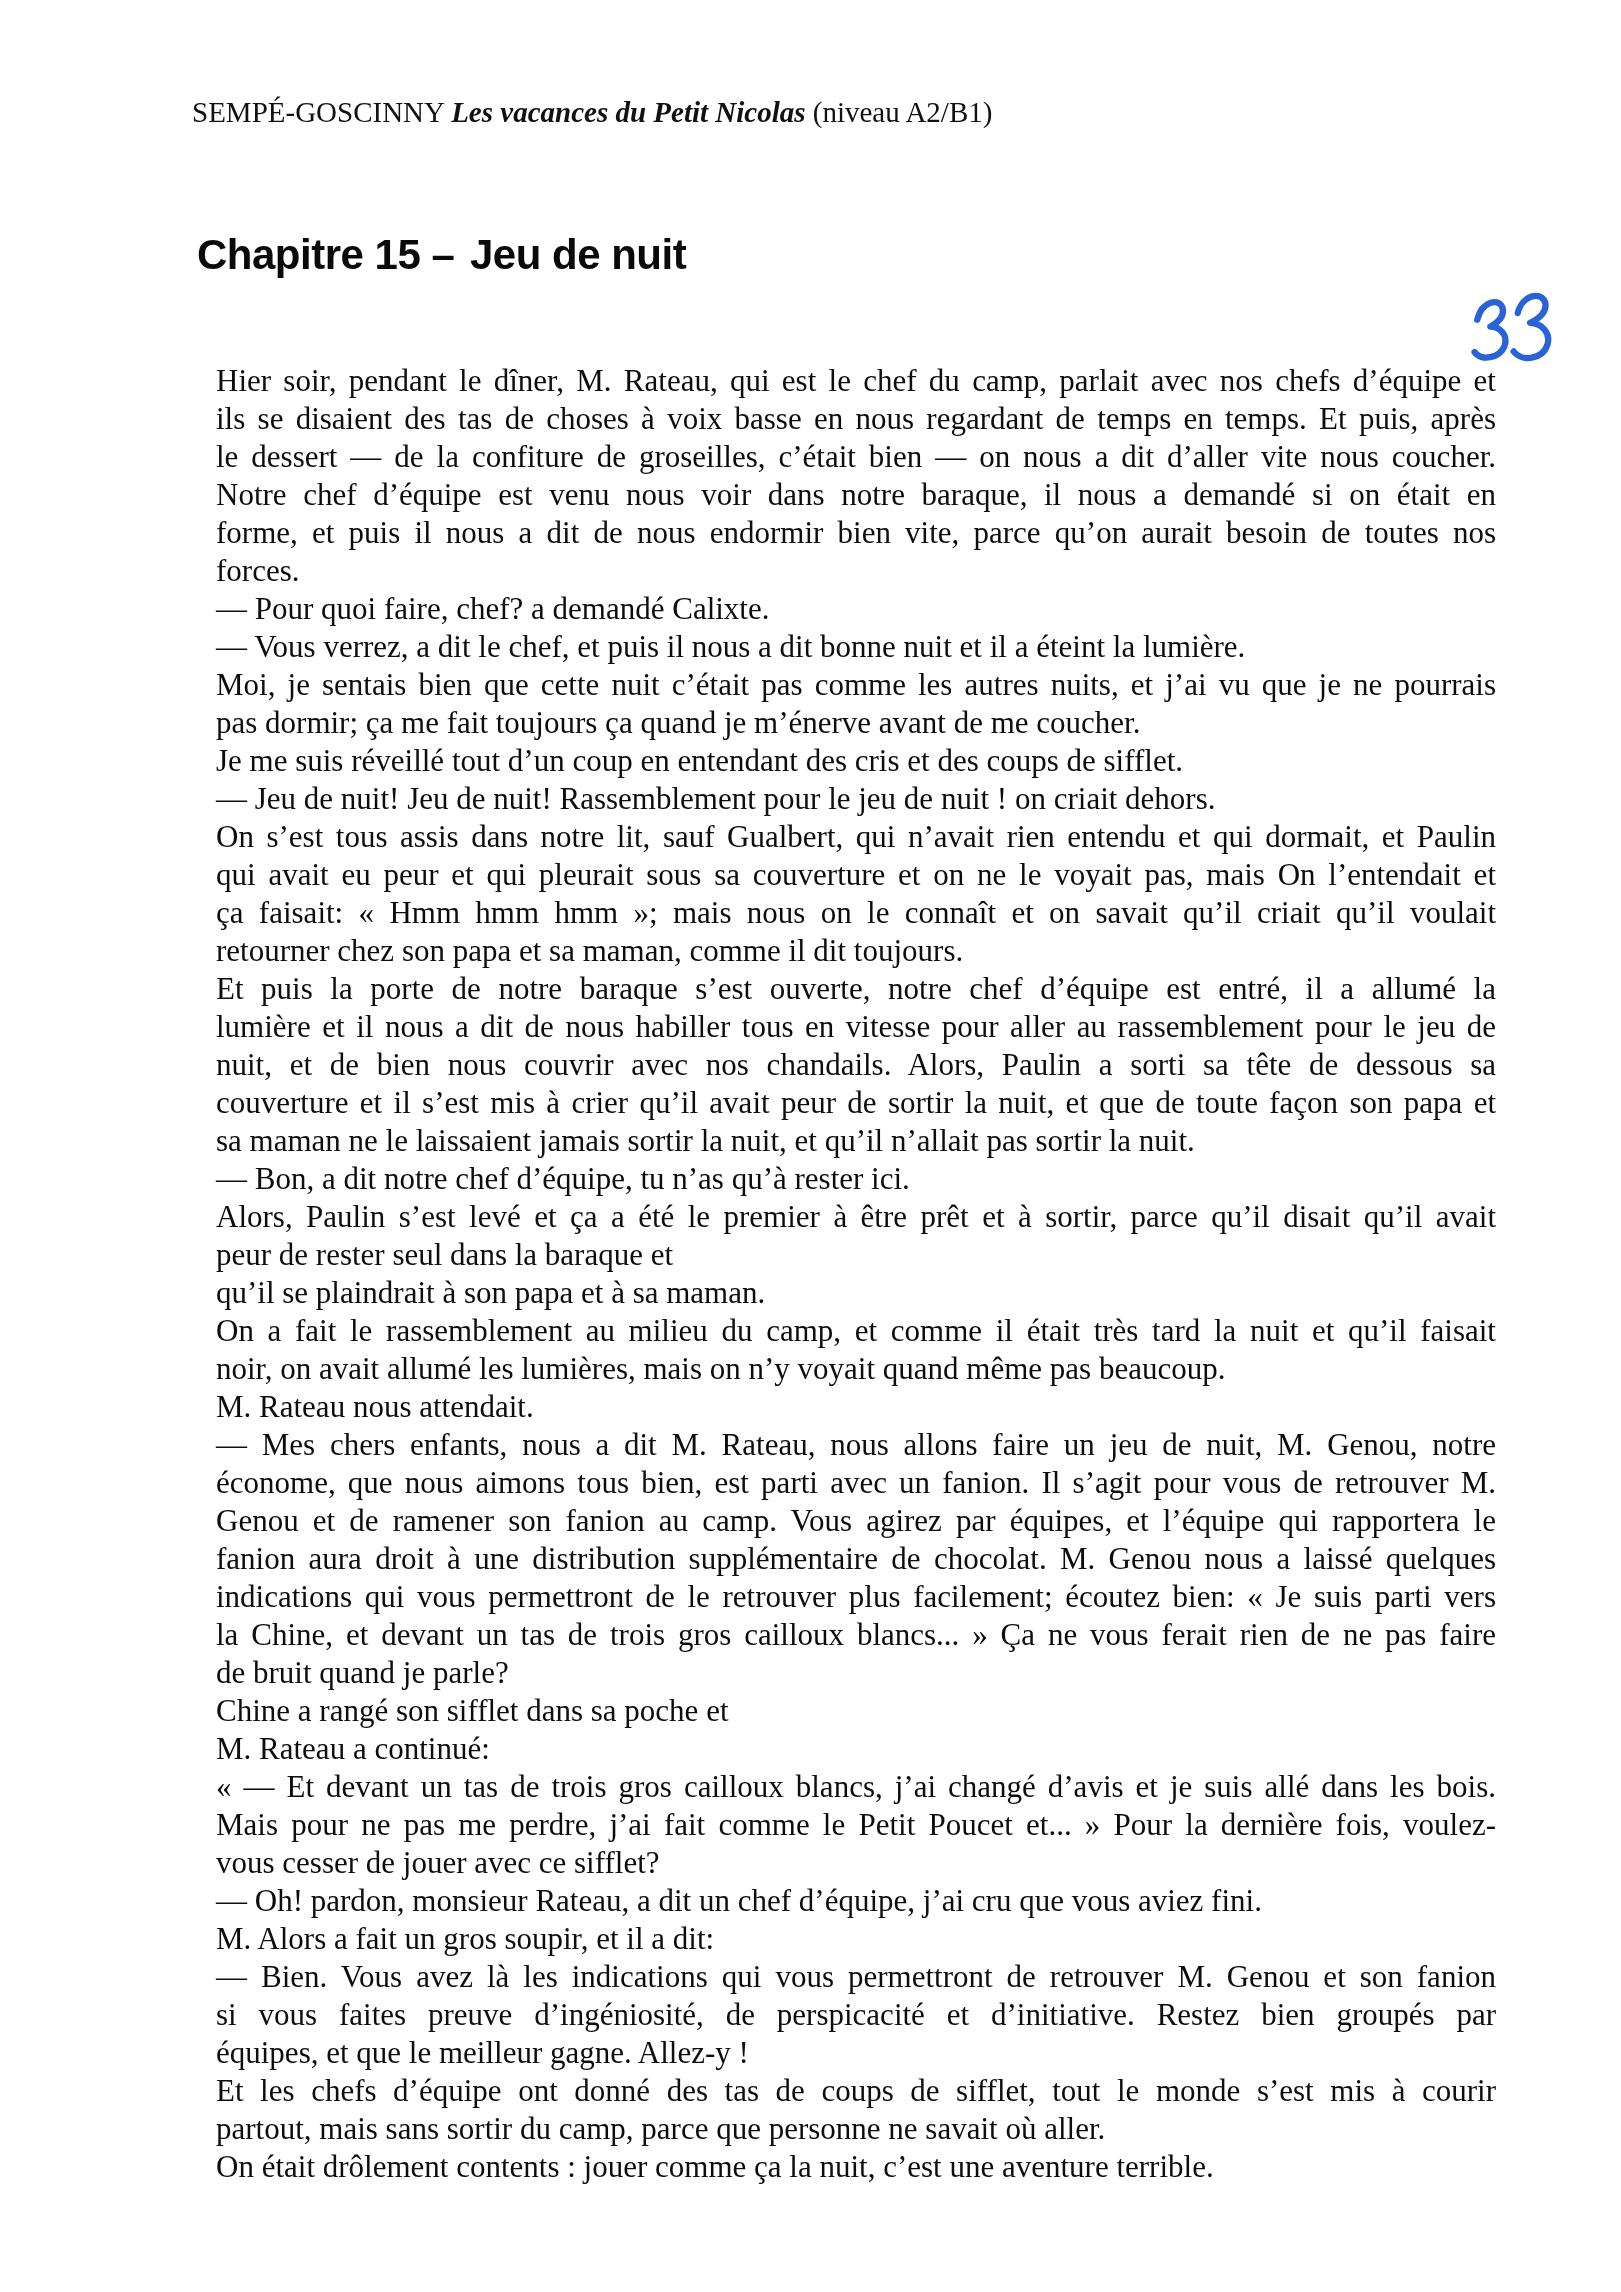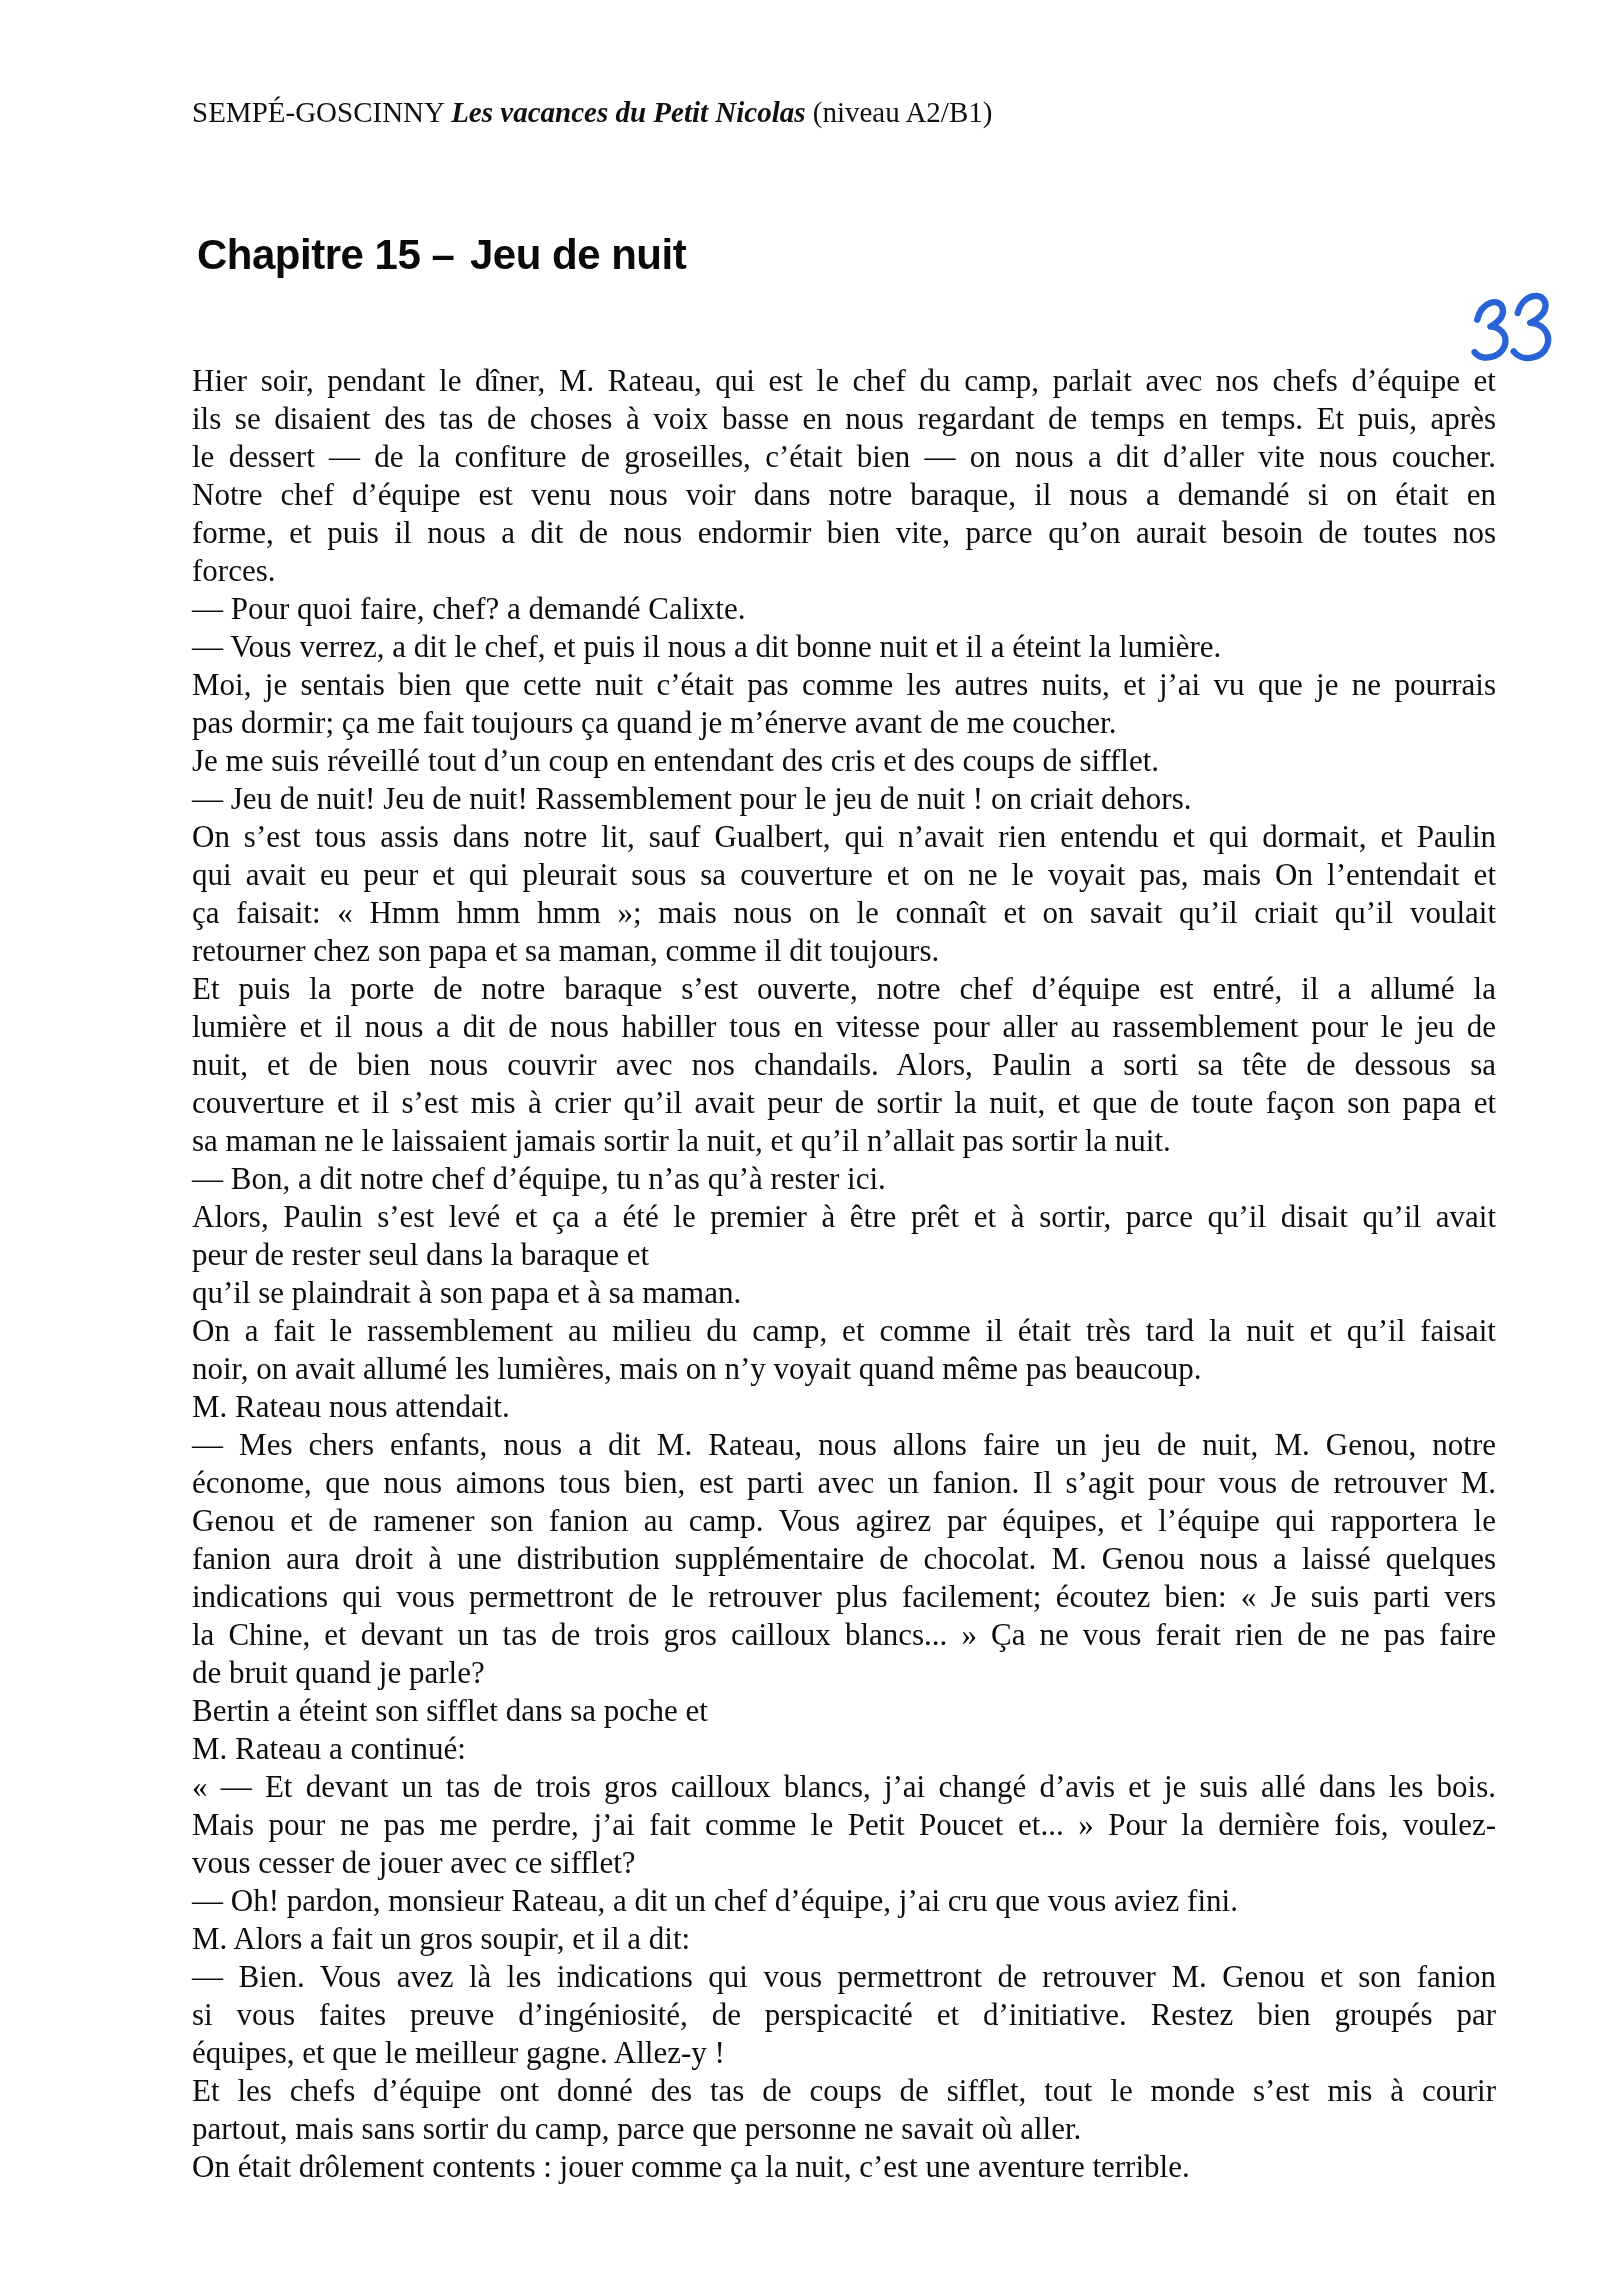--- a/index.html
+++ b/index.html
@@ -44,21 +44,21 @@
   }
   .text {
     position: absolute;
     left: 192px;
     top: 362px;
     width: 1304px;
     font-size: 31px;
     line-height: 38px;
     color: #0d0d0d;
   }
-  .line { text-align: left; }
+  .line { text-align: left; margin-left: 24px; }
   .line.j { text-align: justify; text-align-last: justify; }
 </style>
 </head>
 <body>
 
 <div class="page">
 
   <div class="header">
     <span>SEMPÉ-GOSCINNY</span>
     <span class="book">Les vacances du Petit Nicolas</span>
@@ -104,21 +104,21 @@
     <div class="line j">On a fait le rassemblement au milieu du camp, et comme il était très tard la nuit et qu’il faisait</div>
     <div class="line">noir, on avait allumé les lumières, mais on n’y voyait quand même pas beaucoup.</div>
     <div class="line">M. Rateau nous attendait.</div>
     <div class="line j">— Mes chers enfants, nous a dit M. Rateau, nous allons faire un jeu de nuit, M. Genou, notre</div>
     <div class="line j">économe, que nous aimons tous bien, est parti avec un fanion. Il s’agit pour vous de retrouver M.</div>
     <div class="line j">Genou et de ramener son fanion au camp. Vous agirez par équipes, et l’équipe qui rapportera le</div>
     <div class="line j">fanion aura droit à une distribution supplémentaire de chocolat. M. Genou nous a laissé quelques</div>
     <div class="line j">indications qui vous permettront de le retrouver plus facilement; écoutez bien: « Je suis parti vers</div>
     <div class="line j">la Chine, et devant un tas de trois gros cailloux blancs... » Ça ne vous ferait rien de ne pas faire</div>
     <div class="line">de bruit quand je parle?</div>
-    <div class="line">Bertin a éteint son sifflet dans sa poche et</div>
+    <div class="line">Chine a rangé son sifflet dans sa poche et</div>
     <div class="line">M. Rateau a continué:</div>
     <div class="line j">« — Et devant un tas de trois gros cailloux blancs, j’ai changé d’avis et je suis allé dans les bois.</div>
     <div class="line j">Mais pour ne pas me perdre, j’ai fait comme le Petit Poucet et... » Pour la dernière fois, voulez-</div>
     <div class="line">vous cesser de jouer avec ce sifflet?</div>
     <div class="line">— Oh! pardon, monsieur Rateau, a dit un chef d’équipe, j’ai cru que vous aviez fini.</div>
     <div class="line">M. Alors a fait un gros soupir, et il a dit:</div>
     <div class="line j">— Bien. Vous avez là les indications qui vous permettront de retrouver M. Genou et son fanion</div>
     <div class="line j">si vous faites preuve d’ingéniosité, de perspicacité et d’initiative. Restez bien groupés par</div>
     <div class="line">équipes, et que le meilleur gagne. Allez-y !</div>
     <div class="line j">Et les chefs d’équipe ont donné des tas de coups de sifflet, tout le monde s’est mis à courir</div>

